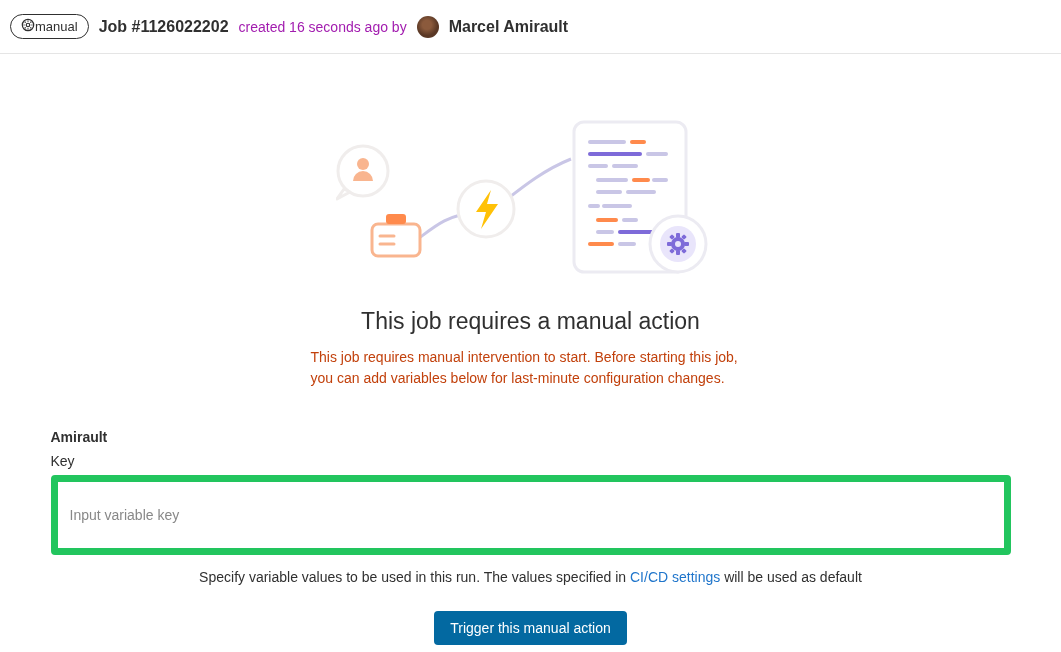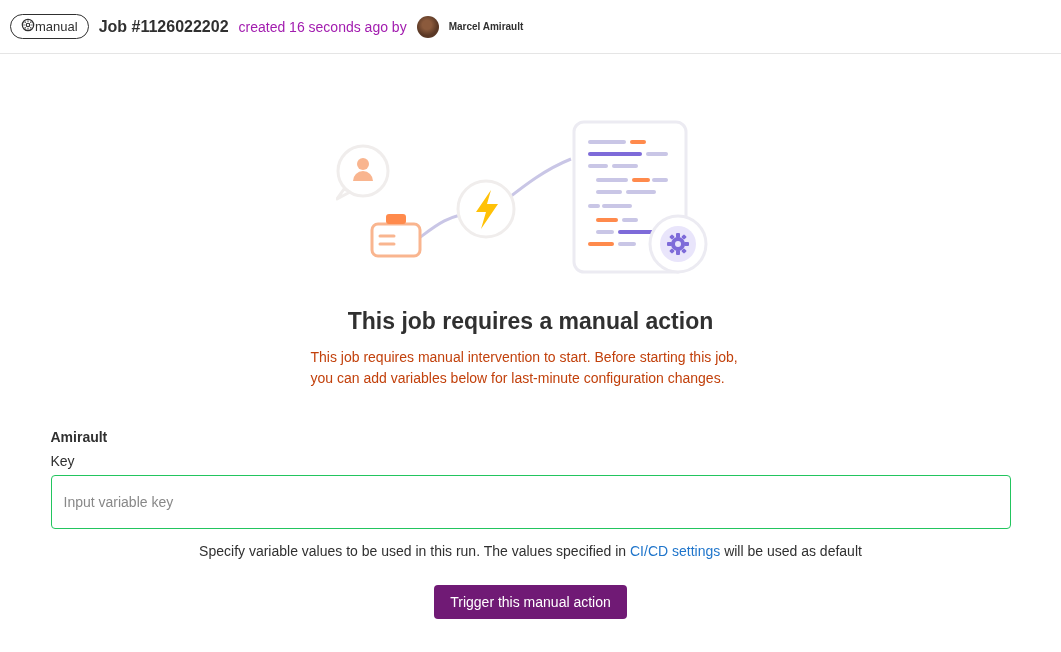--- a/index.html
+++ b/index.html
@@ -25,32 +25,32 @@
       font-weight: 500;
       color: #303030;
     }
     .badge svg { width: 14px; height: 14px; }
     .job-id { font-weight: 700; font-size: 16px; }
     .created { color: #a21caf; font-size: 14px; }
     .avatar {
       width: 22px; height: 22px; border-radius: 50%;
       background: radial-gradient(circle at 45% 40%, #8b5a3c 25%, #5a3825 60%);
     }
-    .author { font-weight: 700; font-size: 10px; }
+    .author { font-weight: 700; font-size: 16px; }
     .main {
       width: 100%;
       max-width: 1020px;
       margin: 0 auto;
       padding: 30px;
     }
     .illustration { display: block; margin: 30px auto 10px; }
     .heading {
       text-align: center;
       font-size: 23px;
-      font-weight: 700;
+      font-weight: 400;
       color: #303030;
       margin: 24px auto 12px;
     }
     .desc {
       max-width: 440px;
       margin: 0 auto;
       text-align: left;
       color: #c2410c;
       font-size: 14px;
       line-height: 1.5;
@@ -64,37 +64,37 @@
     .row { display: flex; gap: 24px; flex-direction: column; }
     .col { flex: 1; }
     .field-label {
       font-size: 14px;
       color: #303030;
       margin-bottom: 6px;
       display: block;
     }
     .input {
       width: 100%;
-      padding: 18px 12px;
-      border: 1px solid #22c55e;
+      padding: 25px 12px;
+      border: 7px solid #22c55e;
       border-radius: 4px;
       font-size: 14px;
       color: #333;
     }
     .input::placeholder { color: #888; }
     .helper {
       text-align: center;
       font-size: 14px;
       color: #303030;
       margin-top: 14px;
     }
     .link { color: #1f75cb; text-decoration: none; }
     .btn-row { text-align: center; margin-top: 26px; }
     .btn {
-      background: #701a75;
+      background: #0369a1;
       color: #fff;
       border: none;
       border-radius: 4px;
       padding: 9px 16px;
       font-size: 14px;
       font-weight: 500;
       cursor: pointer;
     }
   </style>
 </head>

